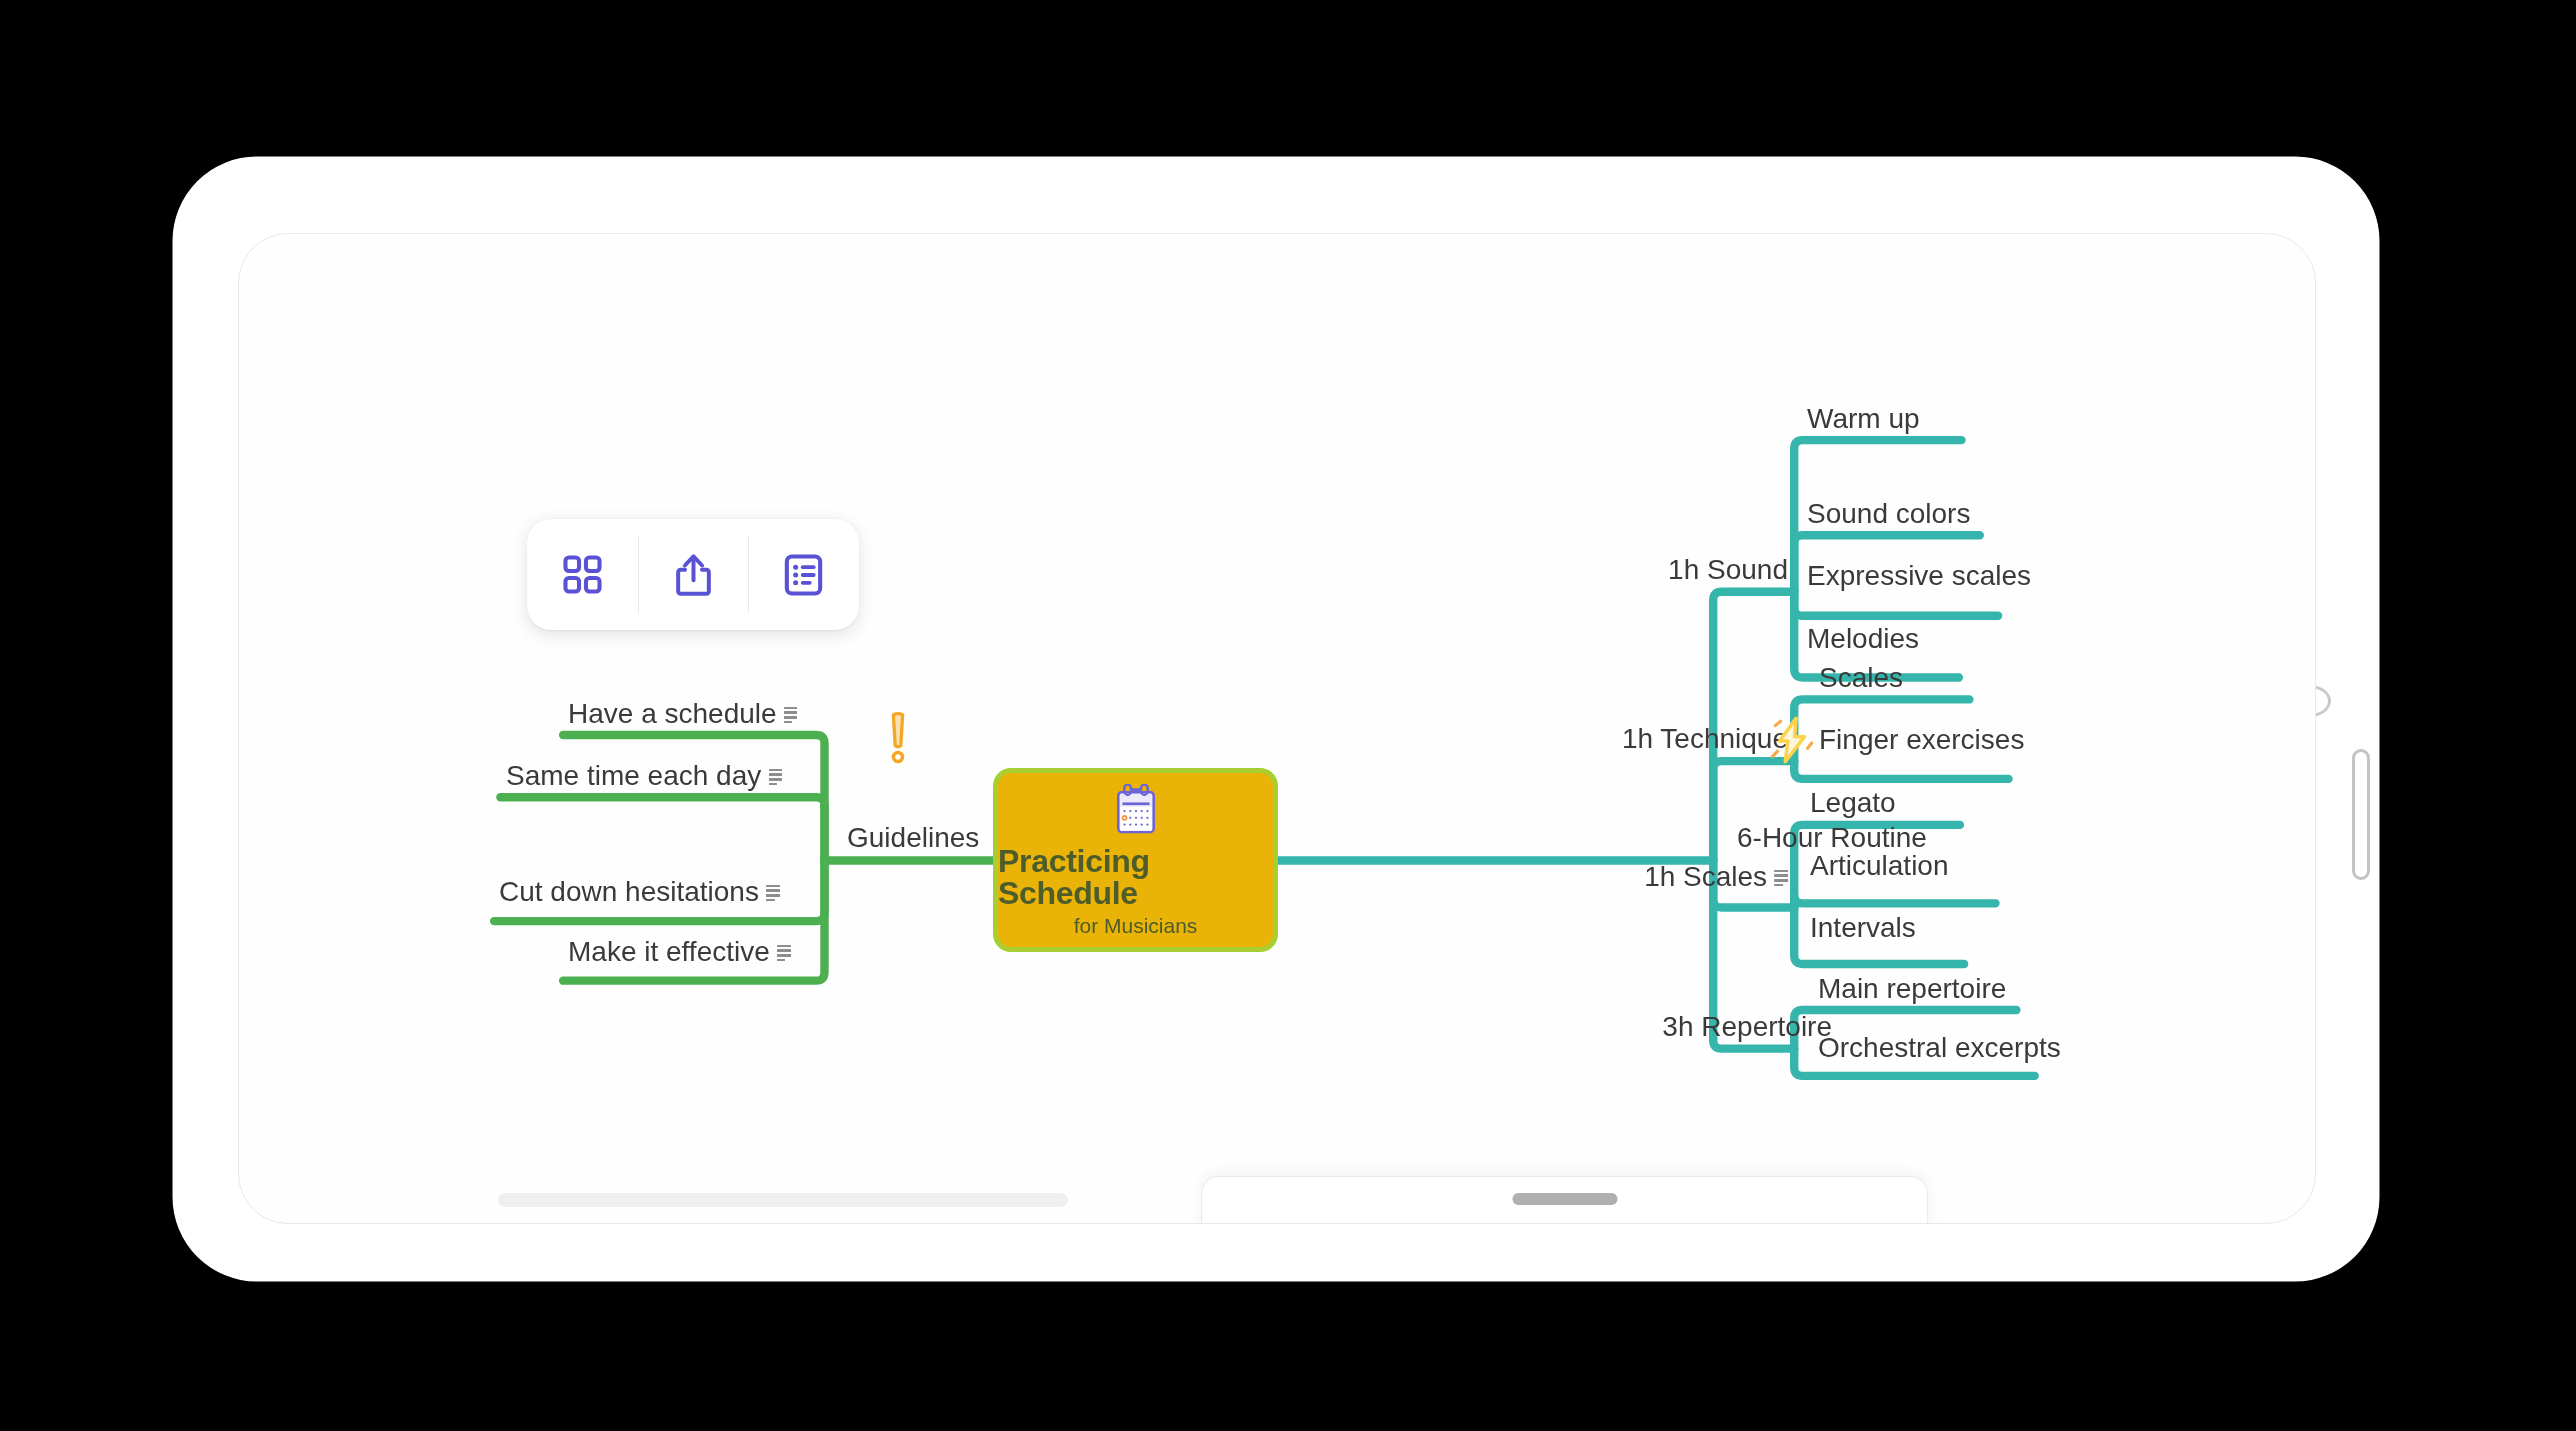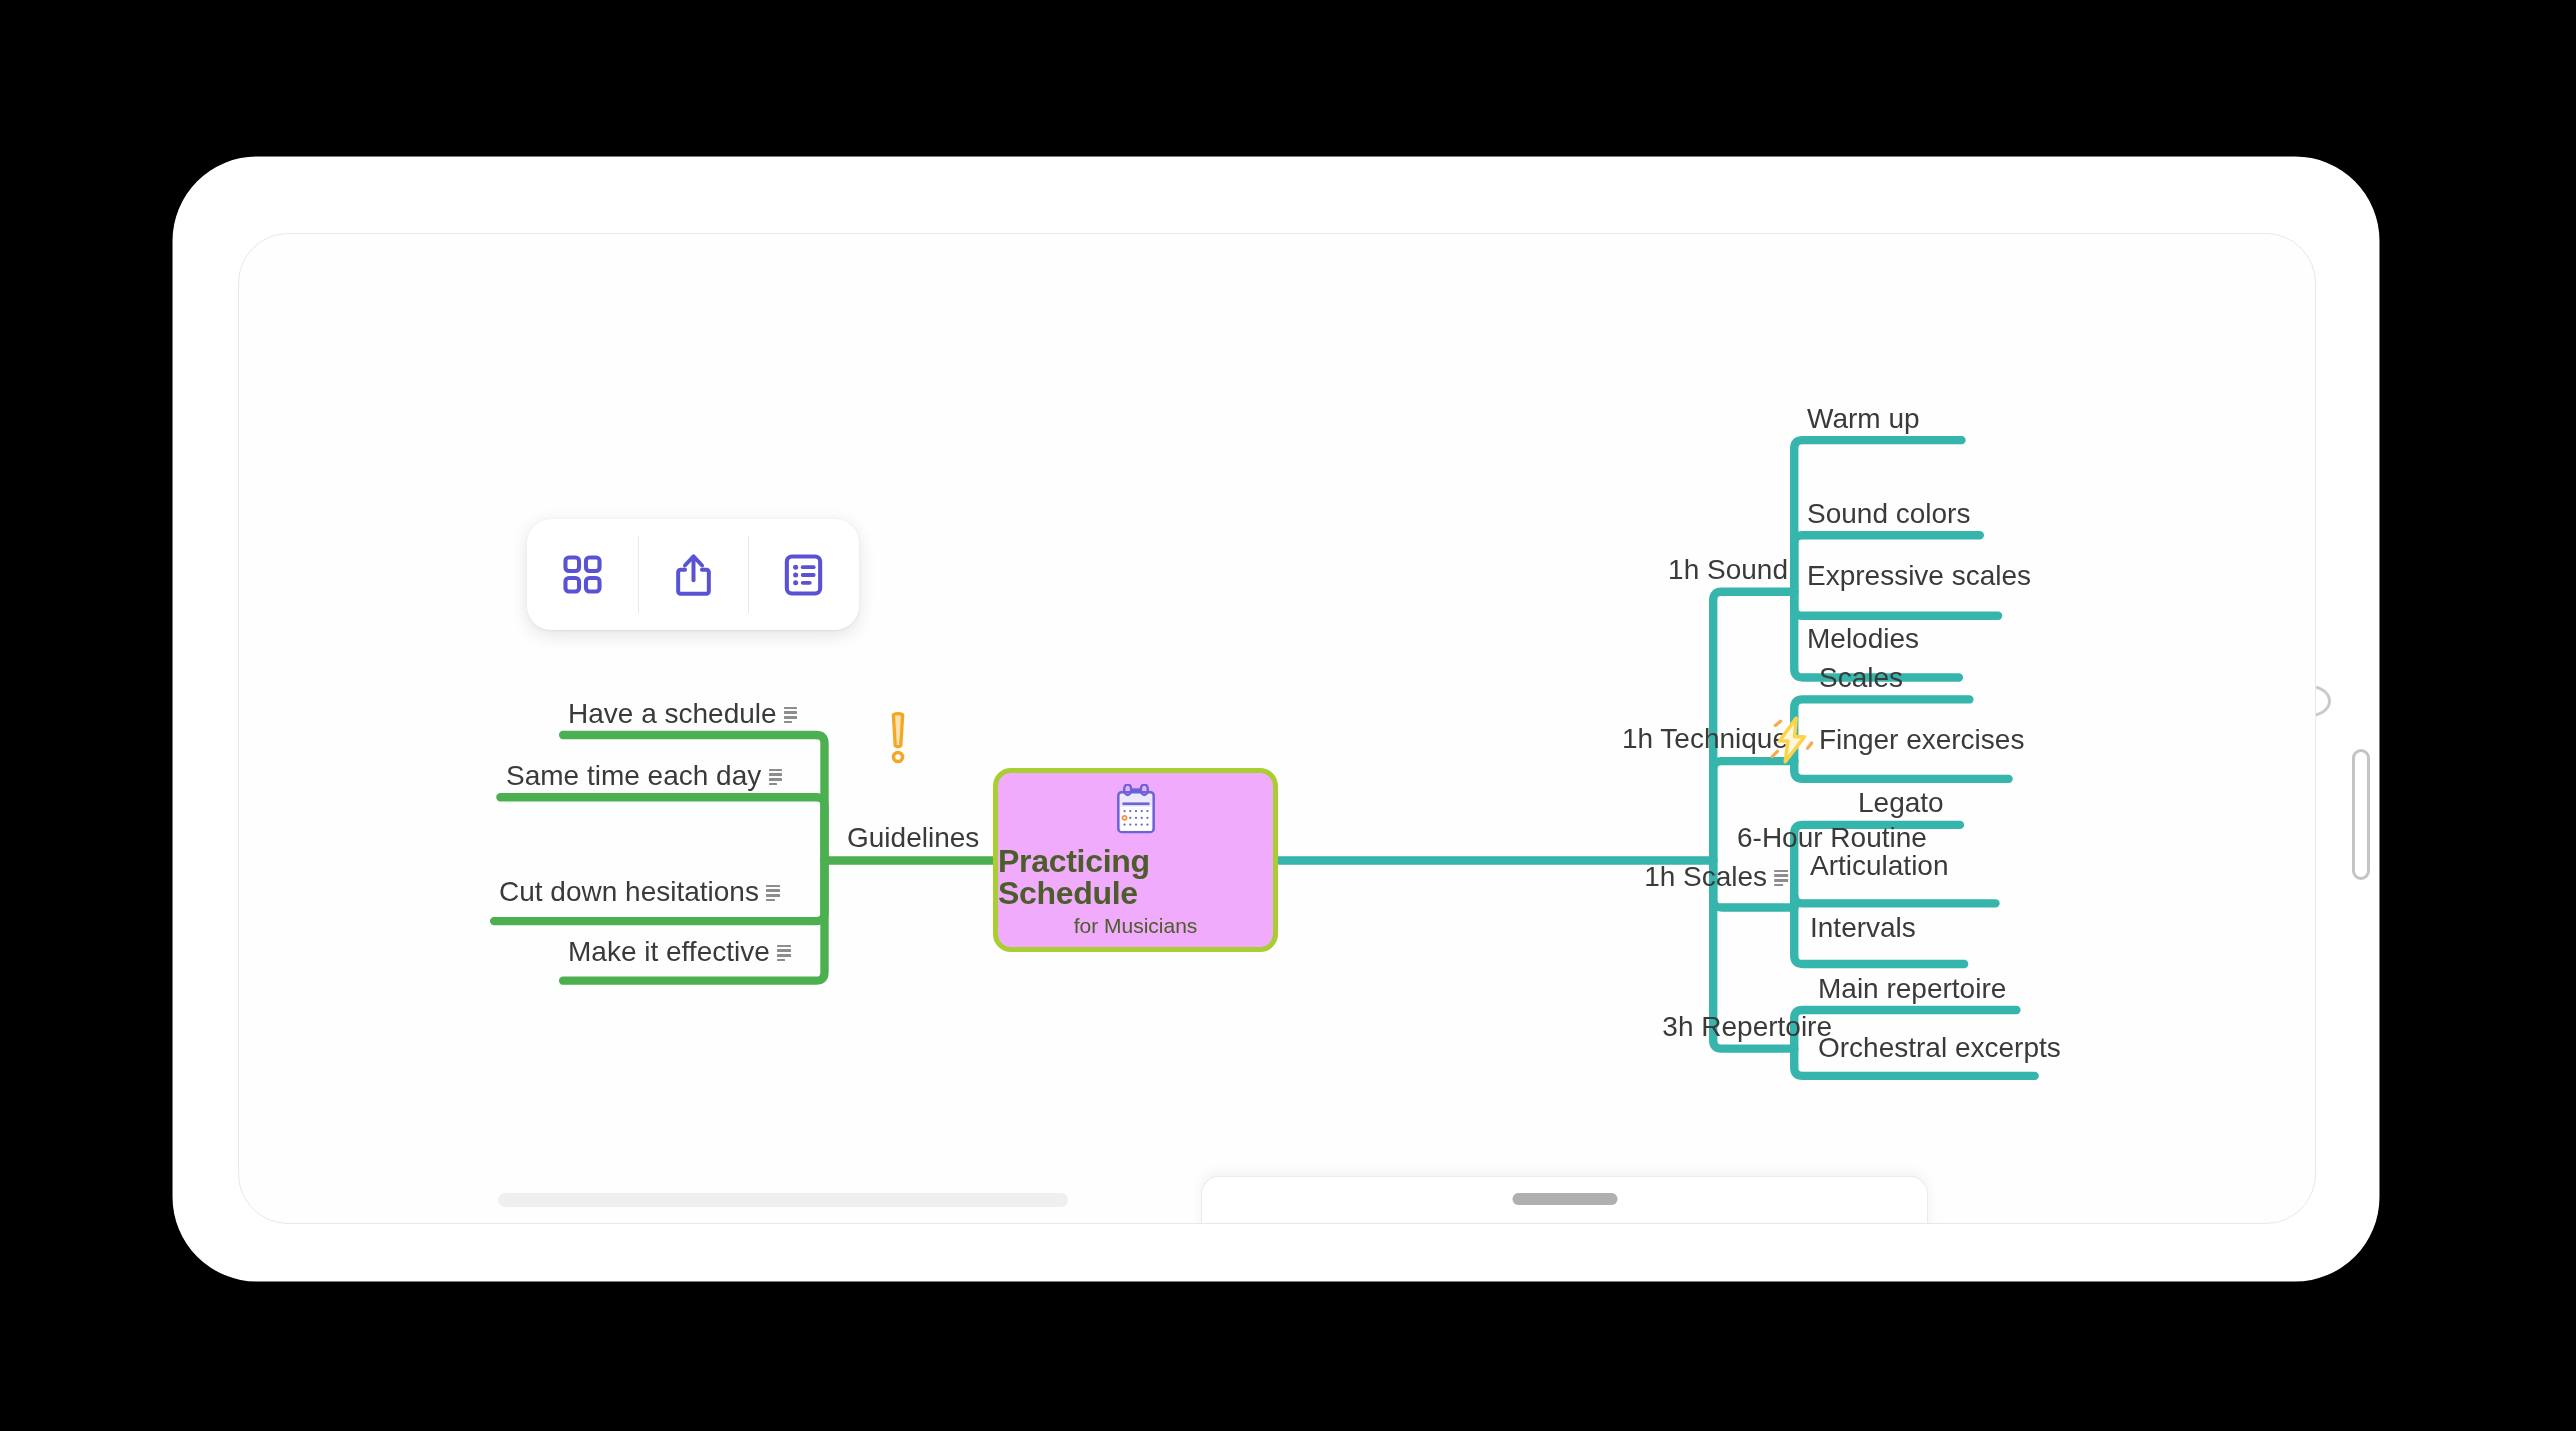--- a/index.html
+++ b/index.html
@@ -103,21 +103,21 @@
 
   
   #root-node {
     position: absolute;
     left: 754px;
     top: 534px;
     width: 285px;
     height: 184px;
     border: 5.8px solid #a8ce31;
     border-radius: 18px;
-    background: #f0abfc;
+    background: #eab308;
     display: flex;
     flex-direction: column;
     align-items: center;
     justify-content: center;
     z-index: 20;
     cursor: pointer;
   }
   #root-icon { margin-bottom: 7.3px; }
   #root-title {
     font-size: 32px;
@@ -378,21 +378,21 @@
         <span>Melodies</span>
       </div>
 
       <div class="node-label" style="left:1580px; top:430px;">
         <span>Scales</span>
       </div>
       <div class="node-label" style="left:1580px; top:492px;">
         <span>Finger exercises</span>
       </div>
 
-      <div class="node-label" style="left:1571px; top:555px;margin-left:48px;">
+      <div class="node-label" style="left:1571px; top:555px;">
         <span>Legato</span>
       </div>
       <div class="node-label" style="left:1571px; top:618px;">
         <span>Articulation</span>
       </div>
       <div class="node-label" style="left:1571px; top:680px;">
         <span>Intervals</span>
       </div>
 
       <div class="node-label" style="left:1579px; top:741px;">

